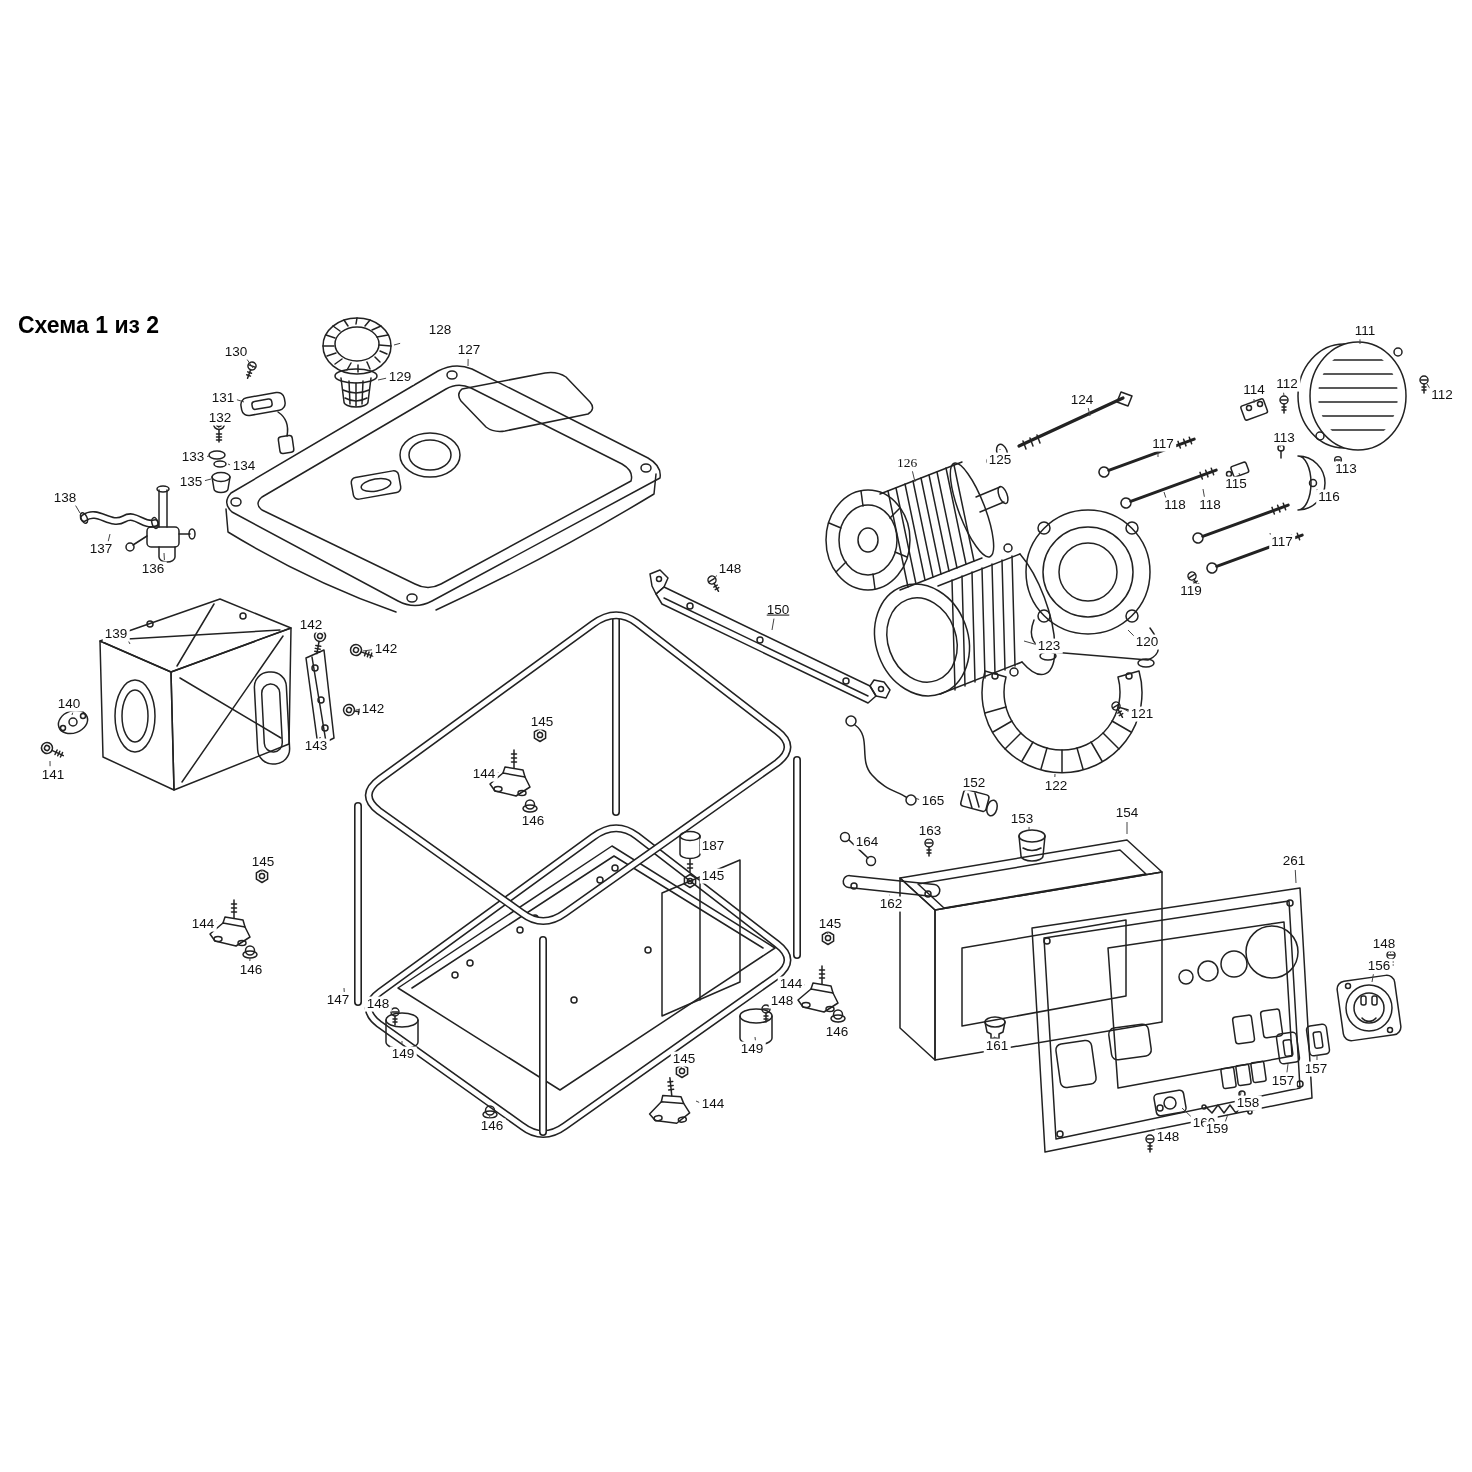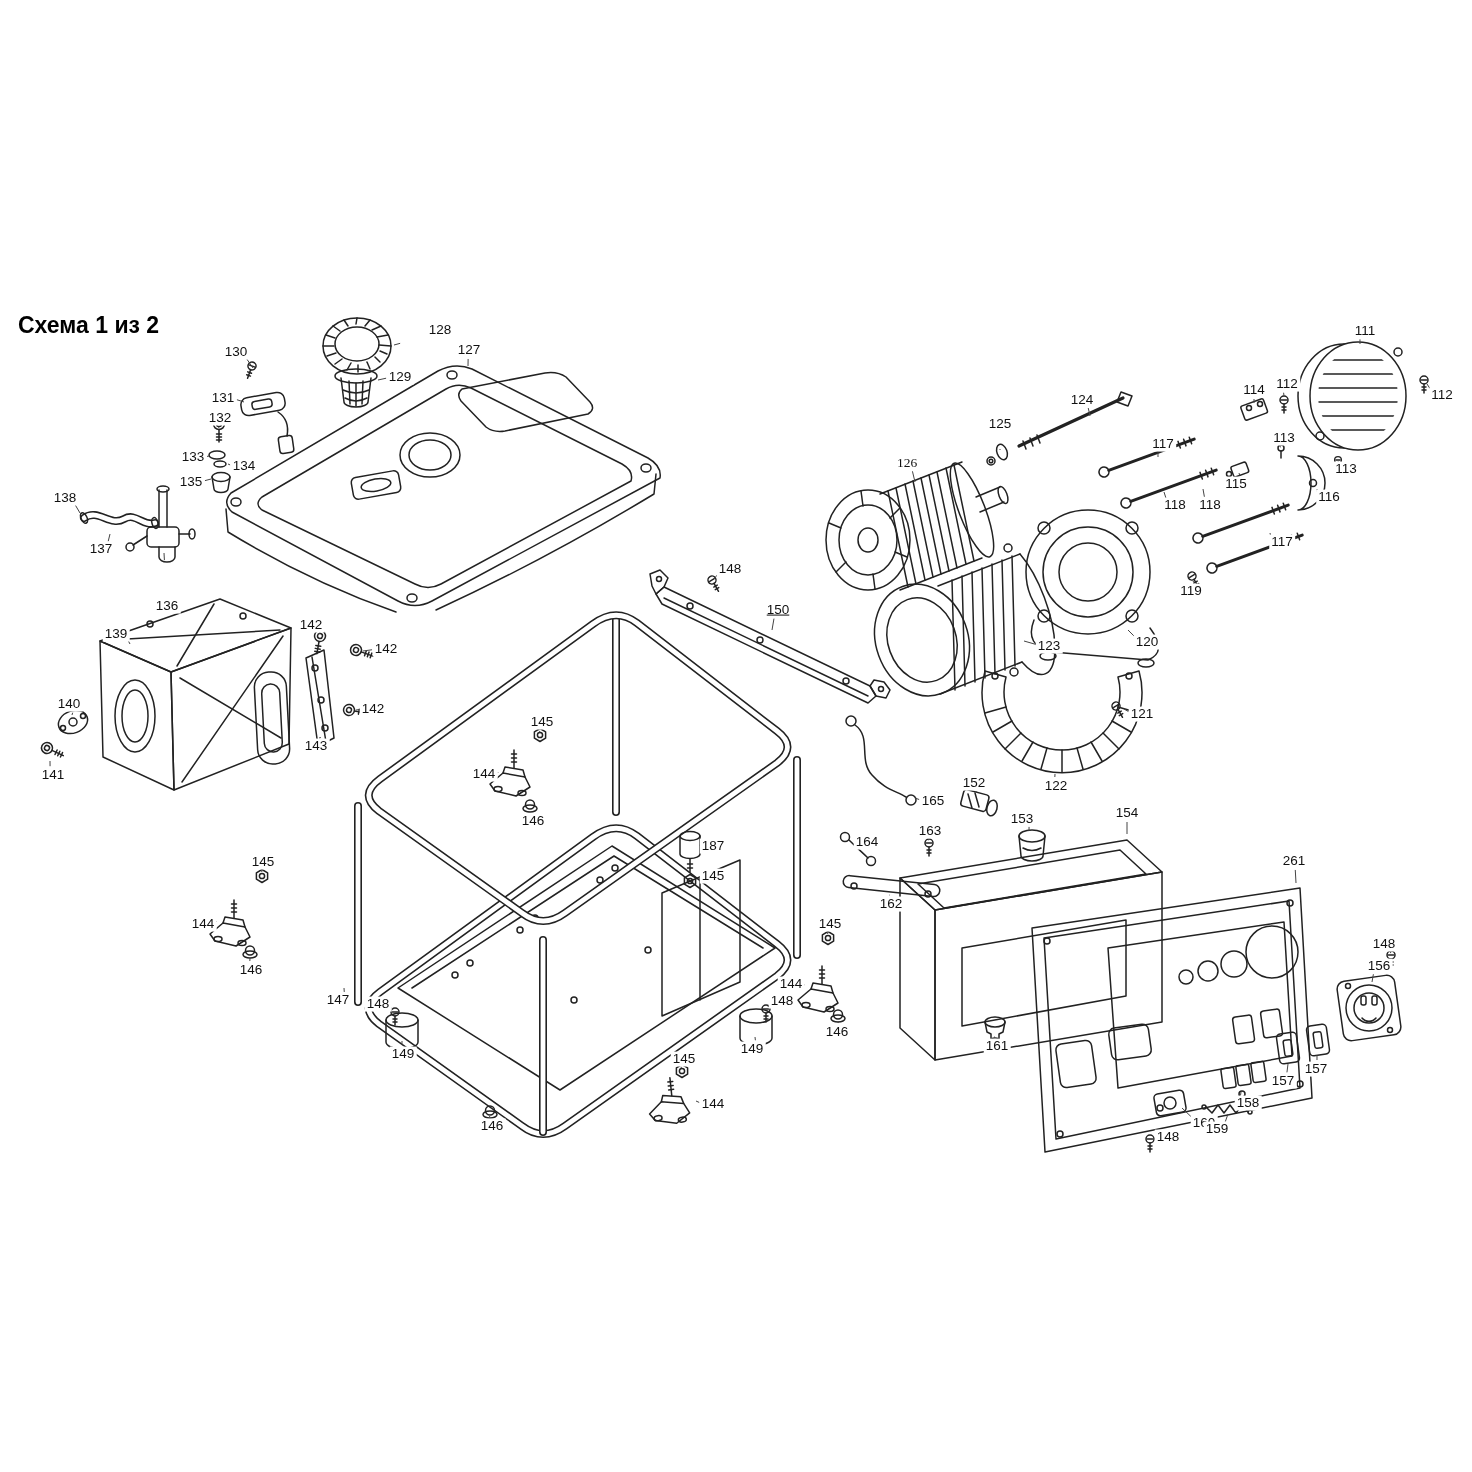--- a/index.html
+++ b/index.html
@@ -564,31 +564,31 @@
       <div class="plabel" style="left: 1254px; top: 390px;">114</div>
       <div class="plabel" style="left: 1287px; top: 384px;">112</div>
       <div class="plabel" style="left: 1442px; top: 395px;">112</div>
       <div class="plabel" style="left: 223px; top: 398px;">131</div>
       <div class="plabel" style="left: 220px; top: 418px;">132</div>
       <div class="plabel" style="left: 1082px; top: 400px;">124</div>
       <div class="plabel" style="left: 1284px; top: 438px;">113</div>
       <div class="plabel" style="left: 193px; top: 457px;">133</div>
       <div class="plabel" style="left: 244px; top: 466px;">134</div>
       <div class="plabel" style="left: 1163px; top: 444px;">117</div>
-      <div class="plabel" style="left: 1000px; top: 424px;">125</div>
+      <div class="plabel" style="left: 1000px; top: 460px;">125</div>
       <div class="plabel" style="left: 907px; top: 463px; font-family: Liberation Serif, serif;">126</div>
       <div class="plabel" style="left: 191px; top: 482px;">135</div>
       <div class="plabel" style="left: 1346px; top: 469px;">113</div>
       <div class="plabel" style="left: 1236px; top: 484px;">115</div>
       <div class="plabel" style="left: 1329px; top: 497px;">116</div>
       <div class="plabel" style="left: 1175px; top: 505px;">118</div>
       <div class="plabel" style="left: 1210px; top: 505px;">118</div>
       <div class="plabel" style="left: 65px; top: 498px;">138</div>
       <div class="plabel" style="left: 101px; top: 549px;">137</div>
-      <div class="plabel" style="left: 167px; top: 569px; margin-top: 37px;">136</div>
+      <div class="plabel" style="left: 153px; top: 569px;">136</div>
       <div class="plabel" style="left: 1282px; top: 542px;">117</div>
       <div class="plabel" style="left: 730px; top: 569px;">148</div>
       <div class="plabel" style="left: 1191px; top: 591px;">119</div>
       <div class="plabel" style="left: 778px; top: 610px; text-decoration: underline;">150</div>
       <div class="plabel" style="left: 116px; top: 634px;">139</div>
       <div class="plabel" style="left: 311px; top: 625px;">142</div>
       <div class="plabel" style="left: 386px; top: 649px;">142</div>
       <div class="plabel" style="left: 1049px; top: 646px;">123</div>
       <div class="plabel" style="left: 1147px; top: 642px;">120</div>
       <div class="plabel" style="left: 69px; top: 704px;">140</div>

